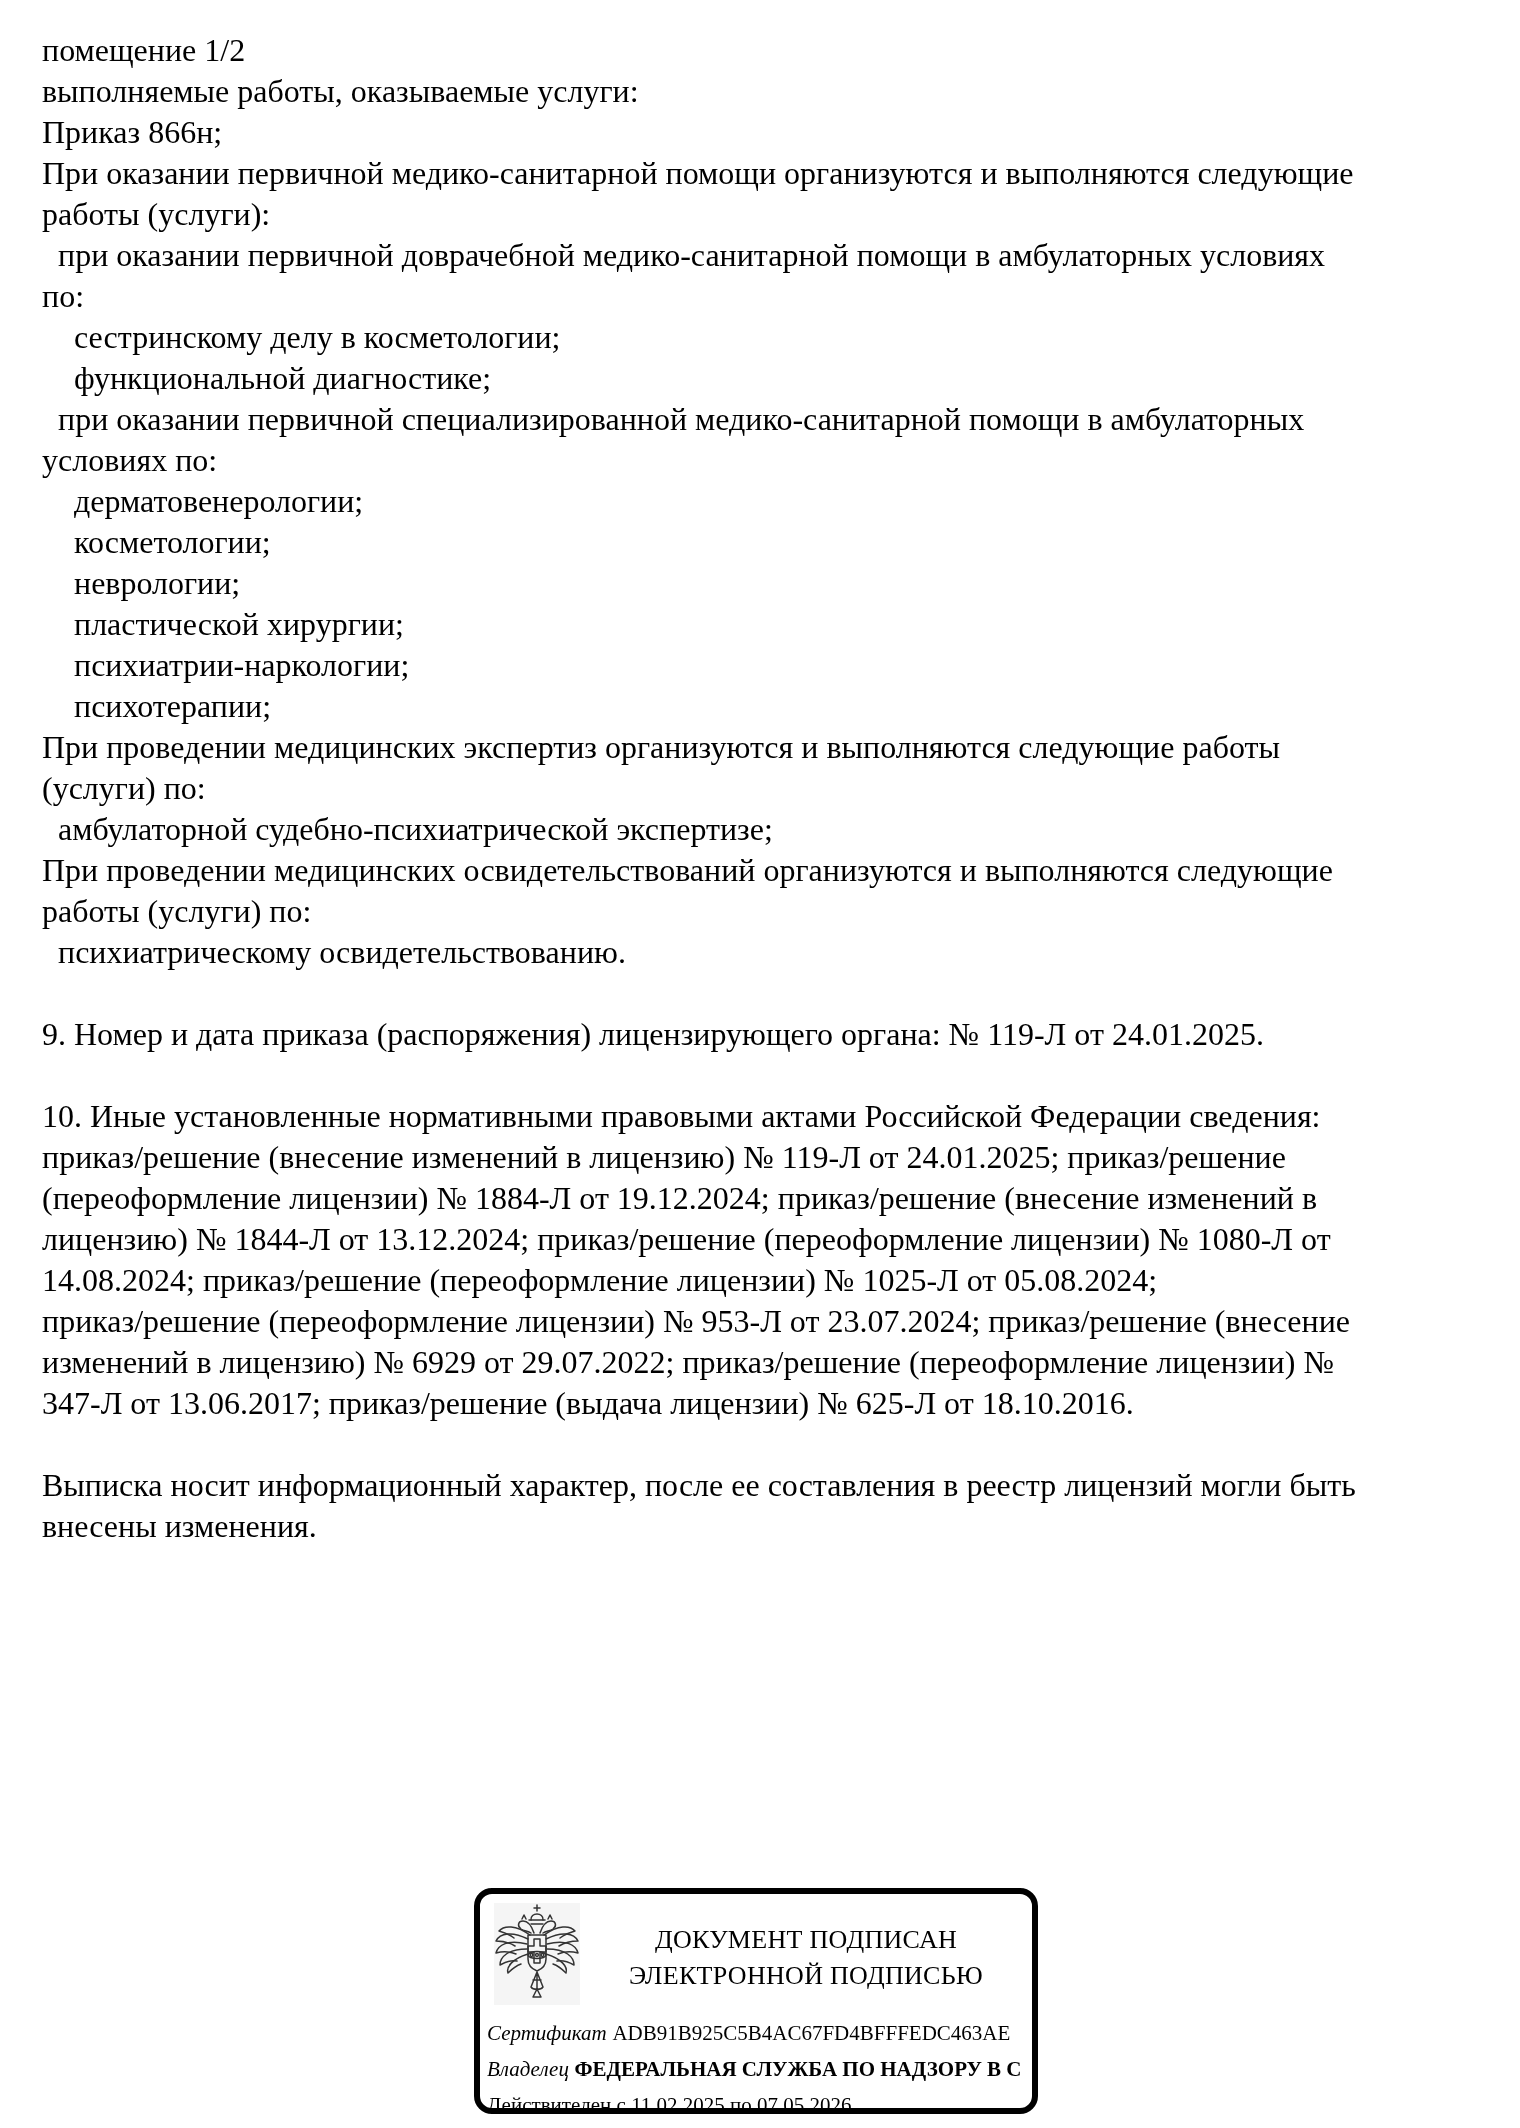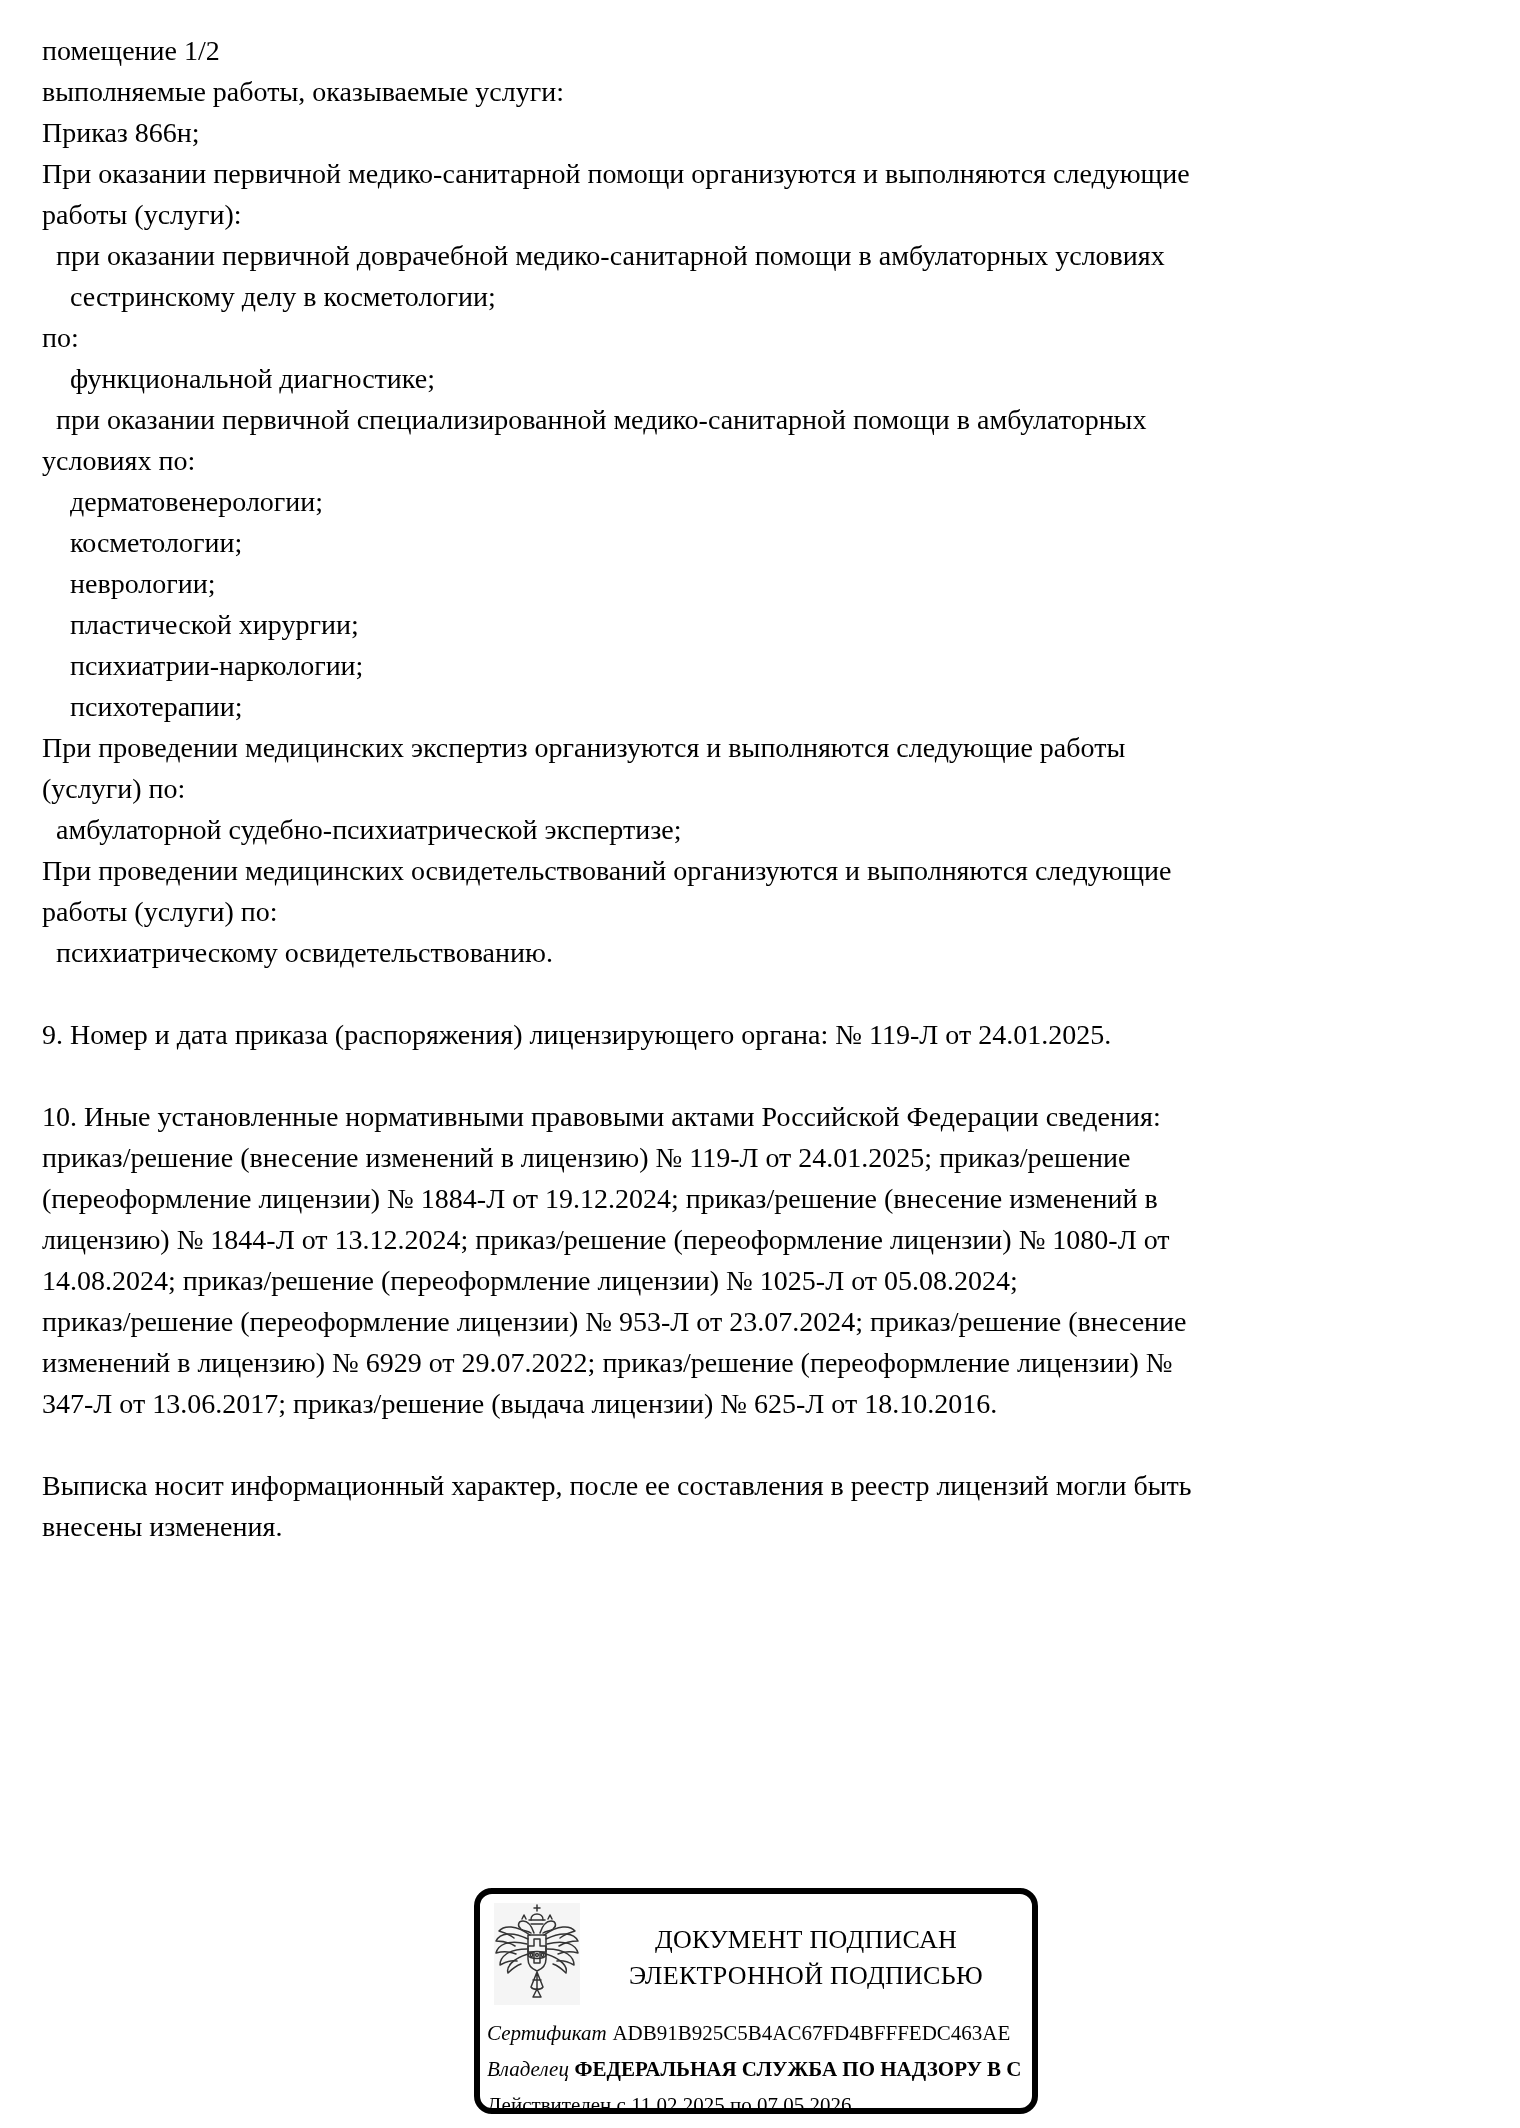--- a/index.html
+++ b/index.html
@@ -11,21 +11,21 @@
     color: #000000;
     font-family: "Liberation Serif", "DejaVu Serif", serif;
     overflow: hidden;
   }
   
   .doc-body {
     position: absolute;
     left: 42px;
     top: 30px;
     right: 24px;
-    font-size: 28px;
+    font-size: 32px;
     line-height: 41px;
   }
   .doc-line {
     height: 41px;
     white-space: pre;
     overflow: visible;
   }
   
   .sign-box {
     position: absolute;
@@ -77,23 +77,23 @@
       <div class="doc-line">выполняемые работы, оказываемые услуги:</div>
 
       <div class="doc-line">Приказ 866н;</div>
 
       <div class="doc-line">При оказании первичной медико-санитарной помощи организуются и выполняются следующие</div>
 
       <div class="doc-line">работы (услуги):</div>
 
       <div class="doc-line">  при оказании первичной доврачебной медико-санитарной помощи в амбулаторных условиях</div>
 
+      <div class="doc-line">по:</div>
+
       <div class="doc-line">    сестринскому делу в косметологии;</div>
-
-      <div class="doc-line">по:</div>
 
       <div class="doc-line">    функциональной диагностике;</div>
 
       <div class="doc-line">  при оказании первичной специализированной медико-санитарной помощи в амбулаторных</div>
 
       <div class="doc-line">условиях по:</div>
 
       <div class="doc-line">    дерматовенерологии;</div>
 
       <div class="doc-line">    косметологии;</div>

